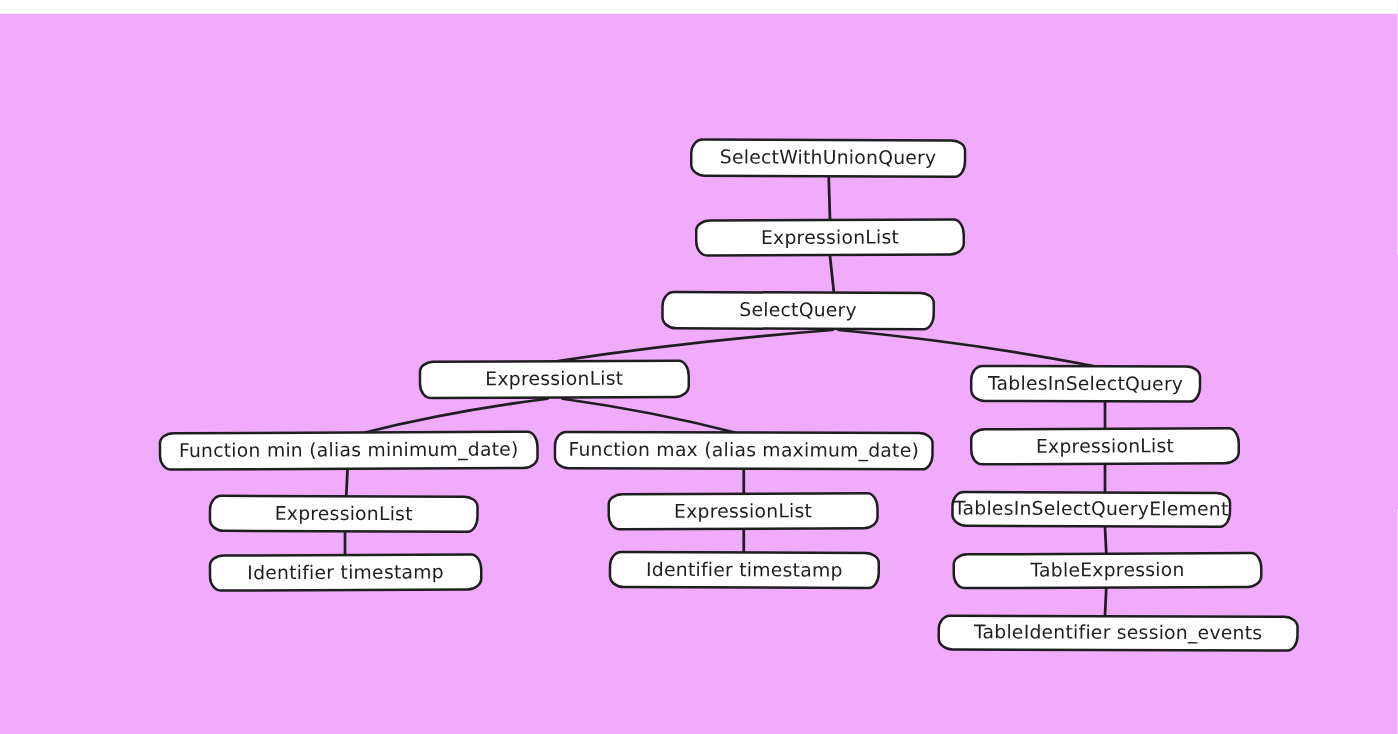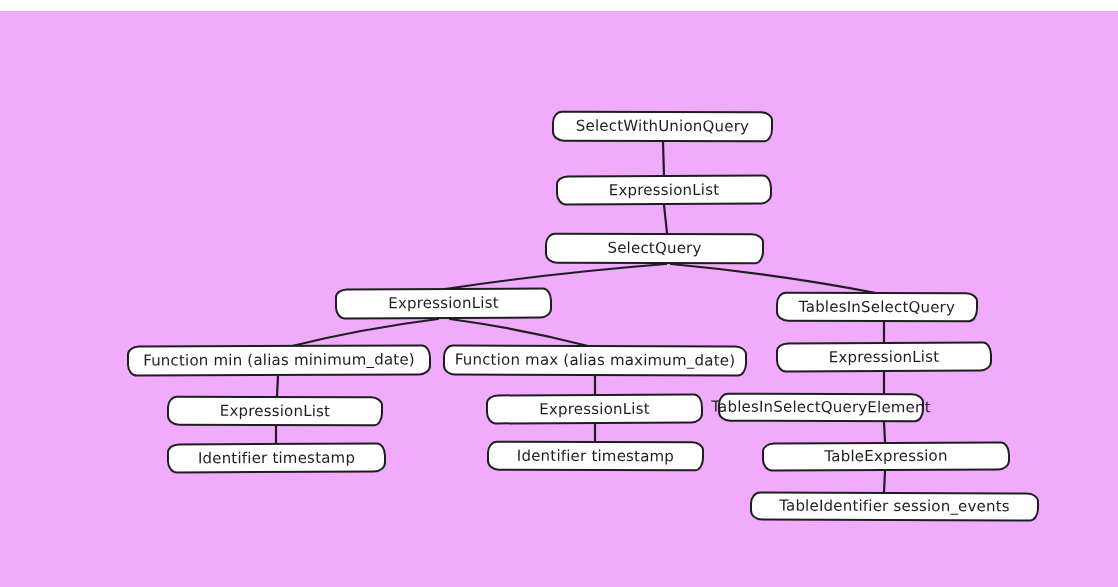--- a/index.html
+++ b/index.html
@@ -59,37 +59,37 @@
     <path d="M884 311 L884 331"></path>
     <path d="M884 361 L884 382"></path>
     <path d="M884 411 L885 431"></path>
     <path d="M885 460 L884 481"></path>
   </svg>
 
   <div class="node" style="left:552px; top:100px; width:221px; height:31px;">SelectWithUnionQuery</div>
 
   <div class="node" style="left:556px; top:164px; width:216px; height:30px;">ExpressionList</div>
 
-  <div class="node" style="left:545px; top:222px; width:219px; height:31px;">SelectQuery</div>
+  <div class="node" style="left:529px; top:222px; width:219px; height:31px;">SelectQuery</div>
 
   <div class="node" style="left:335px; top:277px; width:217px; height:31px;">ExpressionList</div>
 
-  <div class="node" style="left:776px; top:281px; width:202px; height:30px;">TablesInSelectQuery</div>
+  <div class="node" style="left:776px; top:281px; width:185px; height:30px;">TablesInSelectQuery</div>
 
   <div class="node" style="left:127px; top:334px; width:304px; height:31px;">Function min (alias minimum_date)</div>
 
   <div class="node" style="left:443px; top:334px; width:304px; height:31px;">Function max (alias maximum_date)</div>
 
   <div class="node" style="left:776px; top:331px; width:216px; height:30px;">ExpressionList</div>
 
   <div class="node" style="left:167px; top:385px; width:216px; height:30px;">ExpressionList</div>
 
   <div class="node" style="left:486px; top:383px; width:217px; height:30px;">ExpressionList</div>
 
-  <div class="node" style="left:718px; top:382px; width:206px; height:29px;">TablesInSelectQueryElement</div>
+  <div class="node" style="left:761px; top:382px; width:224px; height:29px;">TablesInSelectQueryElement</div>
 
   <div class="node" style="left:167px; top:432px; width:219px; height:30px;">Identifier timestamp</div>
 
   <div class="node" style="left:487px; top:430px; width:217px; height:30px;">Identifier timestamp</div>
 
   <div class="node" style="left:762px; top:431px; width:248px; height:29px;">TableExpression</div>
 
   <div class="node" style="left:750px; top:481px; width:289px; height:29px;">TableIdentifier session_events</div>
 
 </div>

